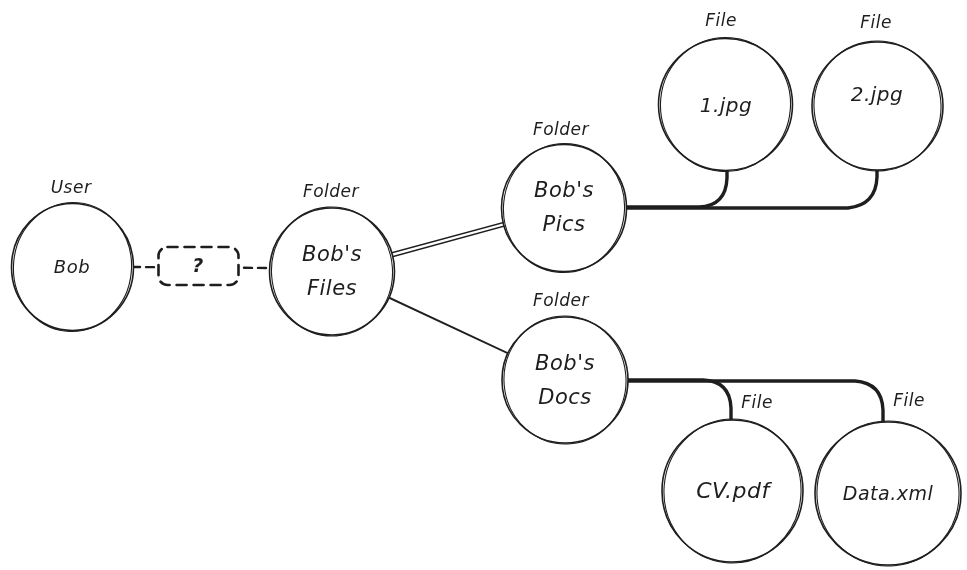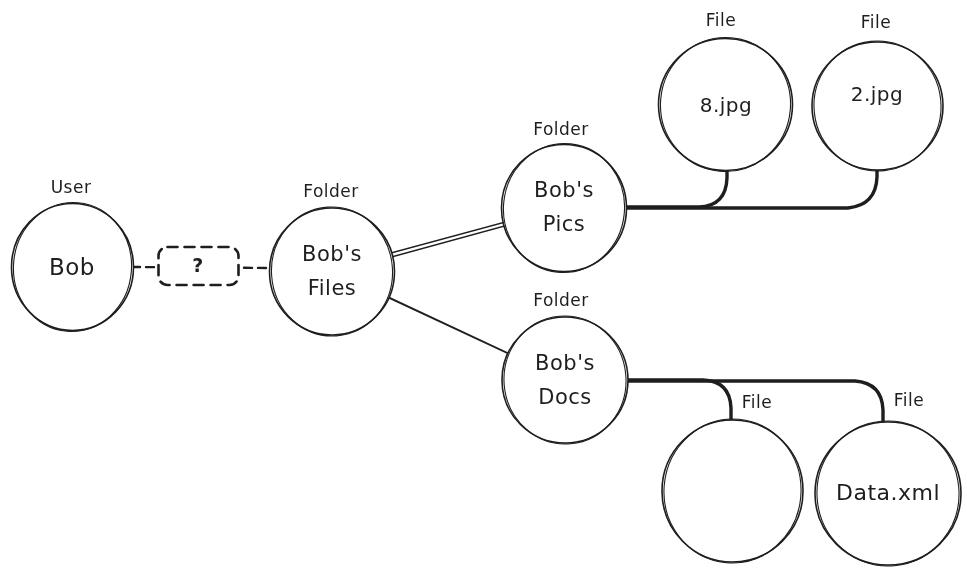--- a/index.html
+++ b/index.html
@@ -23,20 +23,21 @@
   }
   .lbl {
     position: absolute;
     transform: translate(-50%, -50%);
     color: #1e1e1e;
     white-space: pre-line;
     text-align: center;
     line-height: 1.6;
     letter-spacing: 0.5px;
     user-select: none;
+    font-style: italic;
   }
   .type-lbl { font-size: 17px; }
   .q-lbl { font-weight: 700; }
 </style>
 </head>
 <body>
 
 <div class="canvas">
 
   <svg width="967" height="570" viewBox="0 0 967 570">
@@ -105,40 +106,41 @@
       </g>
 
       <g>
         <ellipse cx="888" cy="493.5" rx="73" ry="71.5" fill="#ffffff" stroke-width="1.6"></ellipse>
         <ellipse cx="888" cy="493.5" rx="71" ry="72.5" stroke-width="1.1" transform="rotate(-5 888 493.5)"></ellipse>
       </g>
     </g>
   </svg>
 
   <span class="lbl type-lbl" style="left:71px; top:188px;text-align:center;">User</span>
-  <span class="lbl" style="left:72px; top:267px; font-size:23px;">Bob</span>
+  <span class="lbl" style="left:72px; top:267px; font-size:18px;">Bob</span>
 
   <span class="lbl q-lbl" style="left:198px; top:265px; font-size:19px;">?</span>
 
   <span class="lbl type-lbl" style="left:331px; top:192px;">Folder</span>
   <span class="lbl" style="left:332px; top:272px; font-size:21px;">Bob's
 Files</span>
 
   <span class="lbl type-lbl" style="left:561px; top:130px;">Folder</span>
   <span class="lbl" style="left:564px; top:208px; font-size:21px;">Bob's
 Pics</span>
 
   <span class="lbl type-lbl" style="left:561px; top:301px;">Folder</span>
   <span class="lbl" style="left:565px; top:381px; font-size:21px;">Bob's
 Docs</span>
 
   <span class="lbl type-lbl" style="left:721px; top:21px;">File</span>
-  <span class="lbl" style="left:726px; top:105px; font-size:20px;">8.jpg</span>
+  <span class="lbl" style="left:726px; top:105px; font-size:20px;">1.jpg</span>
 
   <span class="lbl type-lbl" style="left:876px; top:23px;">File</span>
   <span class="lbl" style="left:877px; top:94px; font-size:20px;">2.jpg</span>
 
   <span class="lbl type-lbl" style="left:757px; top:403px;">File</span>
+  <span class="lbl" style="left:733px; top:491px; font-size:22px;">CV.pdf</span>
 
   <span class="lbl type-lbl" style="left:909px; top:401px;">File</span>
-  <span class="lbl" style="left:888px; top:493px; font-size:22px;">Data.xml</span>
+  <span class="lbl" style="left:888px; top:493px; font-size:19px;">Data.xml</span>
 
 </div>
 
 </body></html>

